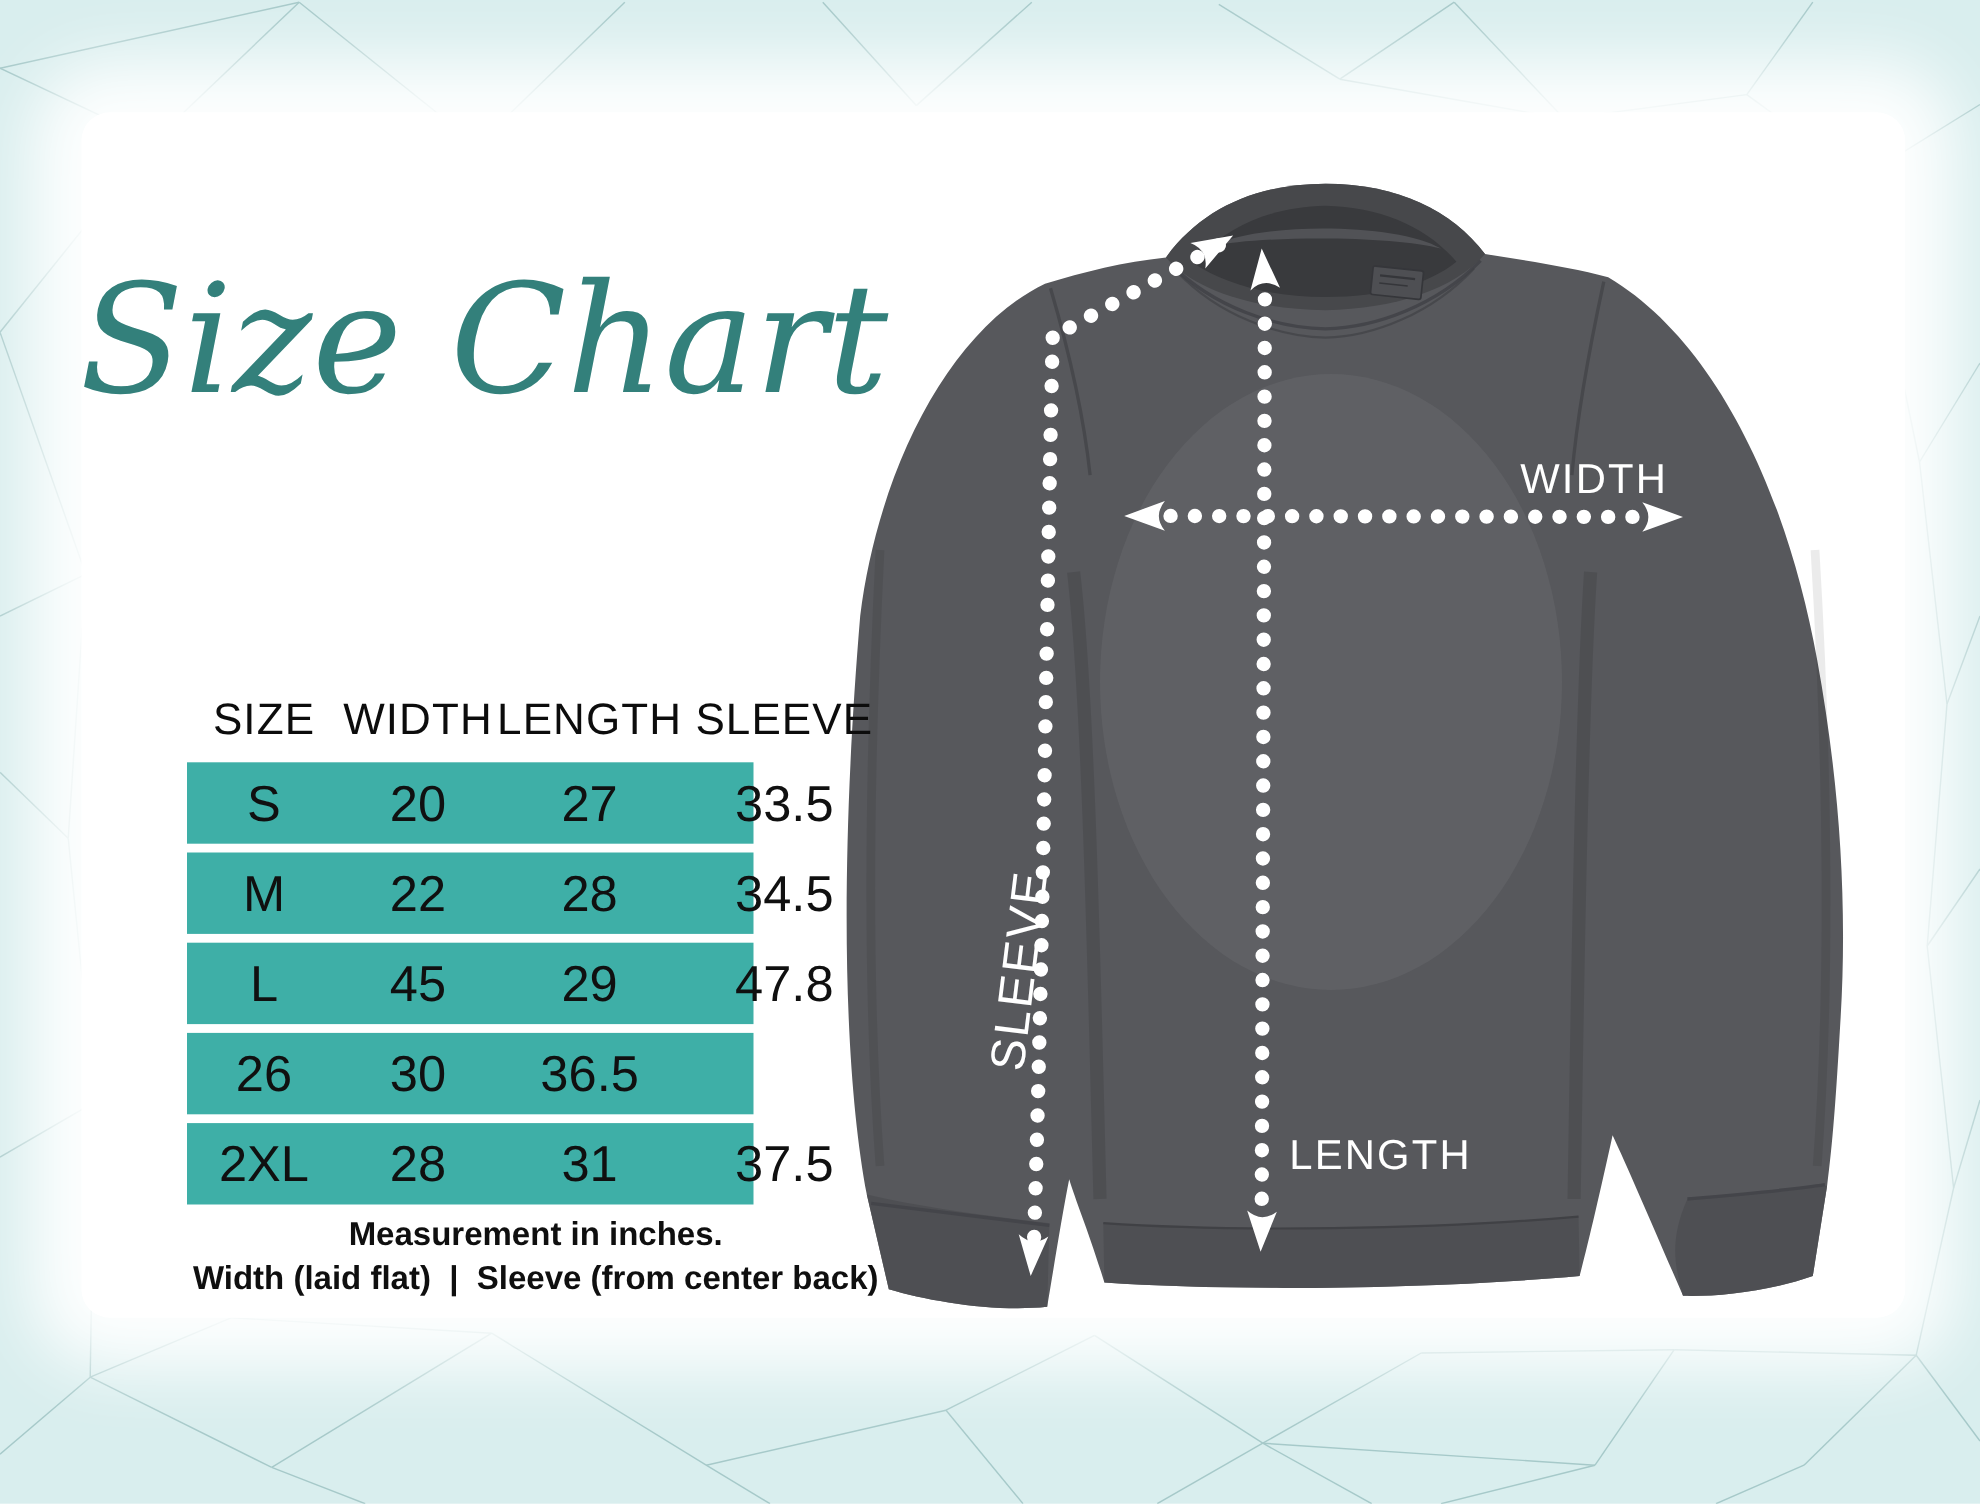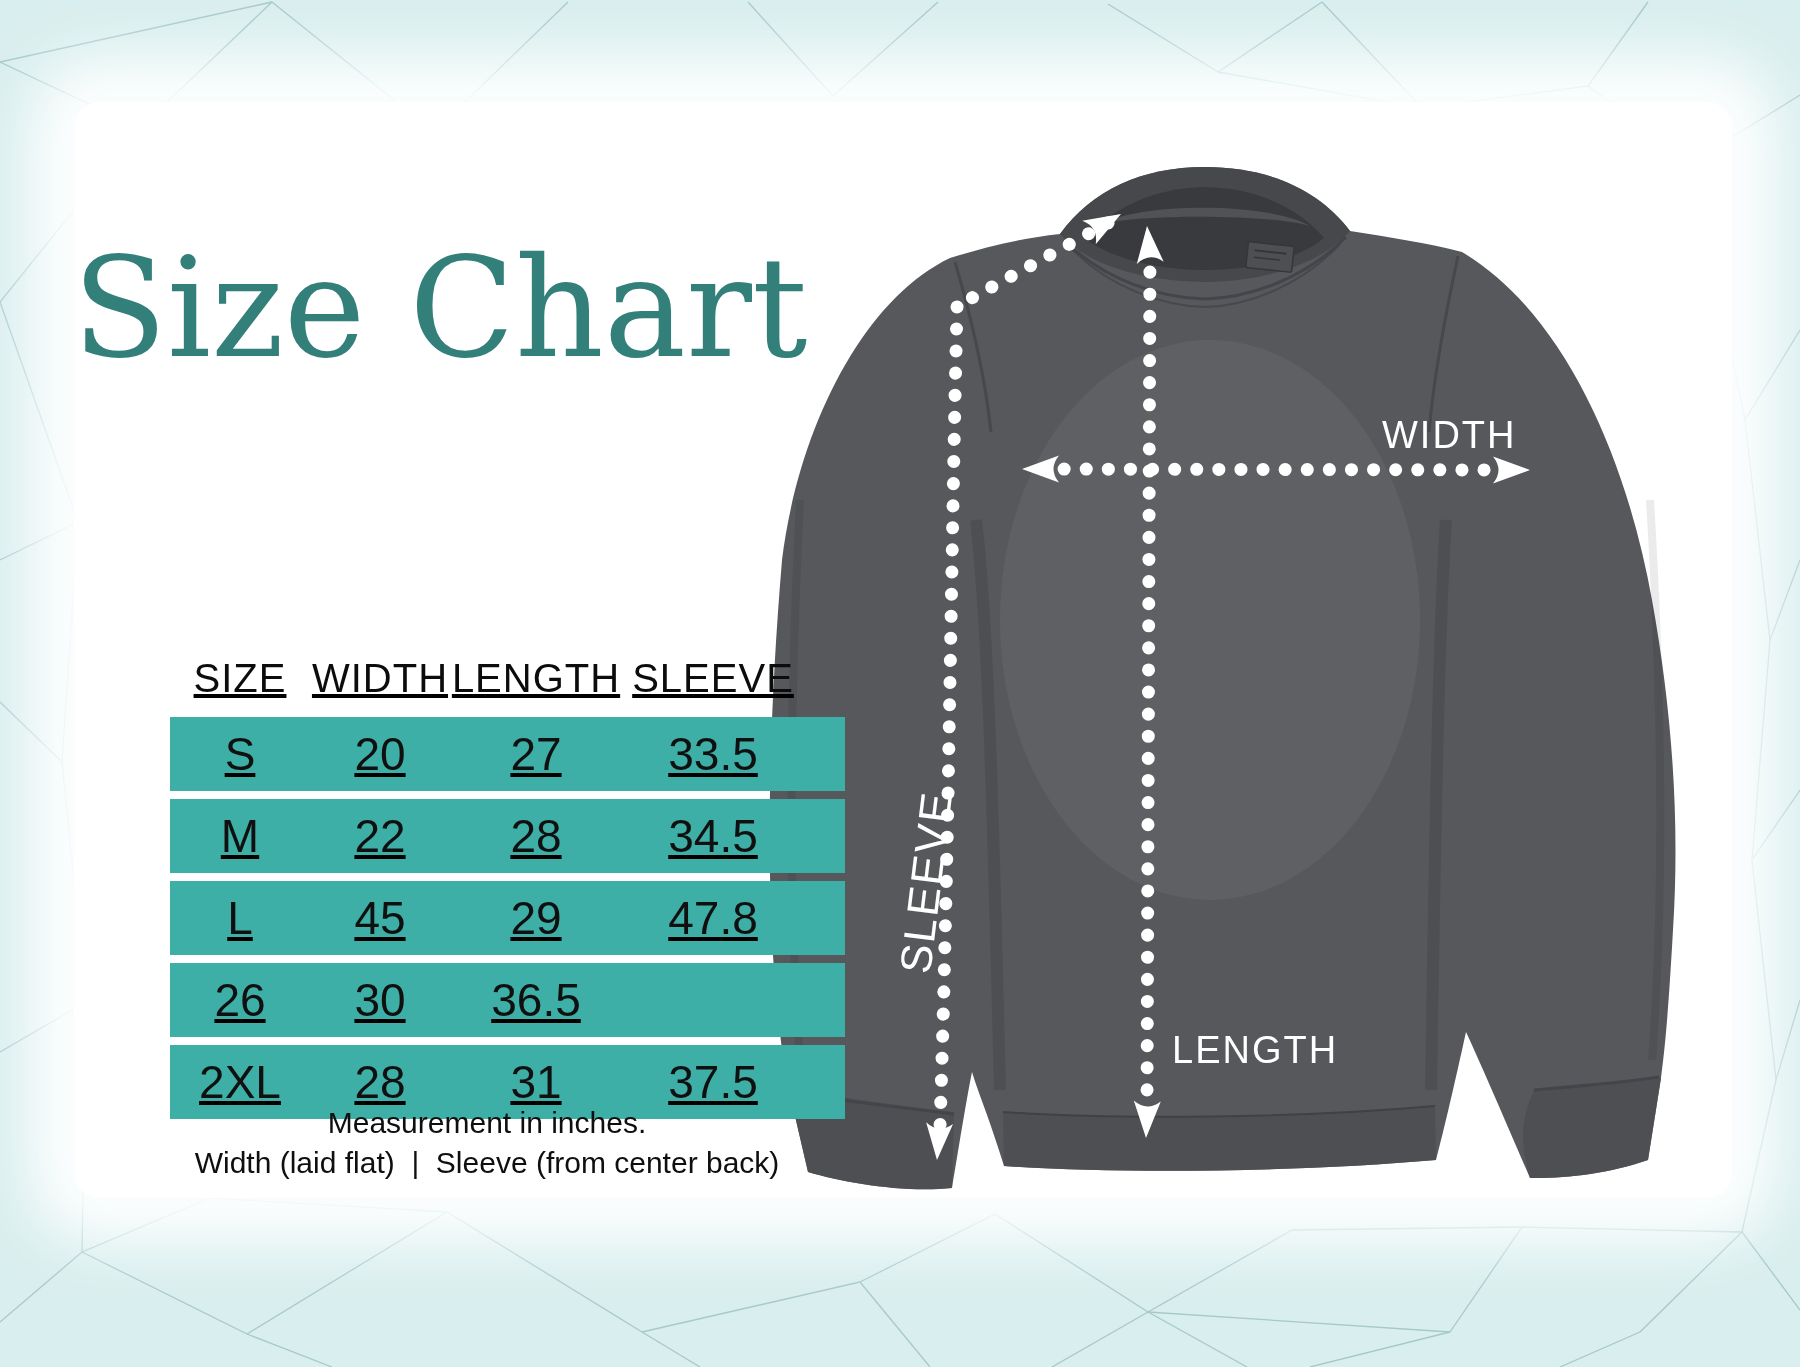--- a/index.html
+++ b/index.html
@@ -15,40 +15,40 @@
     background:#ffffff;border-radius:26px;
     box-shadow:0 0 60px 45px rgba(255,255,255,0.95);
   }
   .art{position:absolute;left:0;top:0;}
   .measure-text{
     font-family:"Liberation Sans",sans-serif;
     fill:#ffffff;letter-spacing:2px;
   }
   .title{
     position:absolute;left:60px;top:226px;width:760px;text-align:center;
-    font-family:"DejaVu Serif",serif;font-weight:400;
+    font-family:"DejaVu Serif",serif;font-style:italic;font-weight:400;
     font-size:138px;line-height:1.2;color:#33807b;
   }
   .subtitle{
     position:absolute;left:60px;top:480px;width:780px;text-align:center;
     font-size:36px;color:#0f0f0f;letter-spacing:0.5px;
   }
-  .size-table{position:absolute;left:170px;top:656px;width:675px;text-decoration:underline;}
+  .size-table{position:absolute;left:170px;top:632px;width:515px;}
   .thead,.trow{
     display:grid;grid-template-columns:140px 140px 172px 182px;
     text-align:center;
   }
   .thead{font-size:40px;color:#0c0c0c;letter-spacing:1px;margin-bottom:16px;}
   .trow{
     background:#3eafa7;height:74px;line-height:74px;margin-bottom:8px;
     font-size:46px;color:#101010;
   }
   .notes{
     position:absolute;left:140px;top:1106px;width:694px;text-align:center;
-    font-size:30px;color:#0f0f0f;
+    font-size:30px;color:#0f0f0f;font-weight:bold;
   }
   .notes .line2{margin-top:6px;white-space:pre;}
 </style>
 </head>
 <body>
 
 <div class="stage">
 
   <svg class="mesh" width="1800" height="1367" viewBox="0 0 1800 1367">
     <line x1="0" y1="62" x2="272" y2="2"></line>

